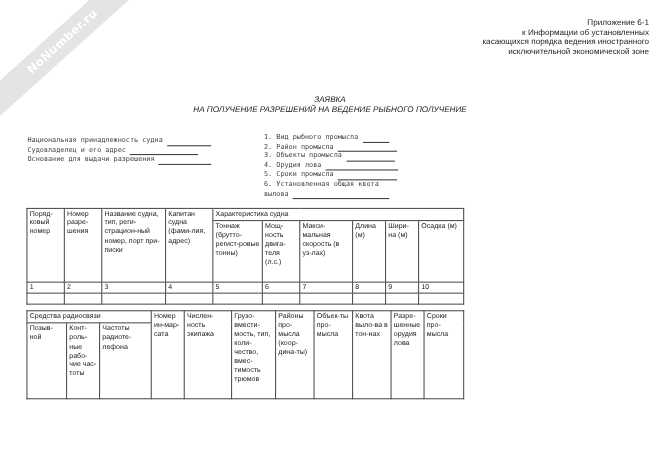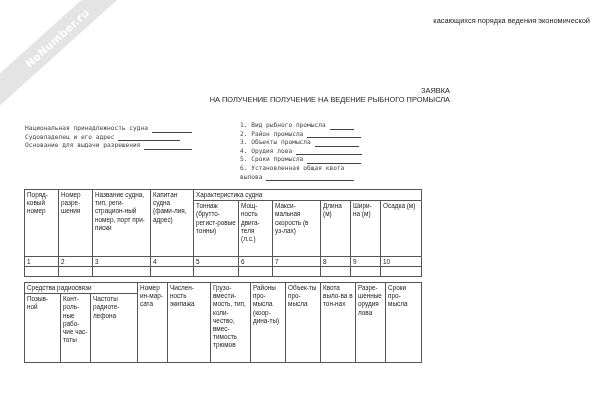--- a/index.html
+++ b/index.html
@@ -12,22 +12,22 @@
     position:absolute; left:-38px; top:26px; width:190px; height:24px;
     background:#e4e4e4; color:#ffffff; transform:rotate(-42deg);
     font-family:"DejaVu Sans", sans-serif; font-weight:bold; font-size:10.5px;
     text-align:center; line-height:24px; letter-spacing:0.3px;
   }
   .annex {
     position:absolute; right:10px; top:17px; width:240px;
     text-align:right; font-size:7.4px; line-height:8.6px; color:#222;
   }
   .title {
-    position:absolute; left:150px; top:87px; width:300px; text-align:right;
-    font-size:7.4px; line-height:8.5px; color:#222;
+    position:absolute; left:150px; top:87px; width:300px; text-align:center;
+    font-size:7.4px; line-height:8.5px; color:#222;font-style:italic;
   }
   .fields { position:absolute; font-family:"DejaVu Sans Mono", monospace; font-size:6.2px; line-height:8.6px; color:#444; }
   .fields-left { left:25px; top:124px; }
   .fields-right { left:240px; top:121px; }
   .fields .row { white-space:nowrap; display:flex; align-items:flex-end; }
   .fields .line { display:inline-block; border-bottom:1px solid #444; height:6px; margin-left:4px; }
   table.grid {
     position:absolute; border-collapse:collapse; table-layout:fixed;
     font-size:6.4px; line-height:8.2px; color:#222;
   }
@@ -38,26 +38,29 @@
   #t2 { left:24px; top:282px; width:397px; }
   .num td { height:7px; line-height:7px; }
   .empty td { height:7px; }
 </style>
 </head>
 <body>
 
 <div class="watermark">NoNumber.ru</div>
 
 <div class="annex">
-  <div>касающихся порядка ведения экономической</div>
+  <div>Приложение 6-1</div>
+  <div>к Информации об установленных</div>
+  <div>касающихся порядка ведения иностранного</div>
+  <div>исключительной экономической зоне</div>
 </div>
 
 <div class="title">
   <div>ЗАЯВКА</div>
-  <div>НА ПОЛУЧЕНИЕ ПОЛУЧЕНИЕ НА ВЕДЕНИЕ РЫБНОГО ПРОМЫСЛА</div>
+  <div>НА ПОЛУЧЕНИЕ РАЗРЕШЕНИЙ НА ВЕДЕНИЕ РЫБНОГО ПОЛУЧЕНИЕ</div>
 </div>
 
 <div class="fields fields-left">
   <div class="row">
       <span>Национальная принадлежность судна</span>
       <span class="line" style="width:40px"></span>
     </div>
   <div class="row">
       <span>Судовладелец и его адрес</span>
       <span class="line" style="width:62px"></span>

